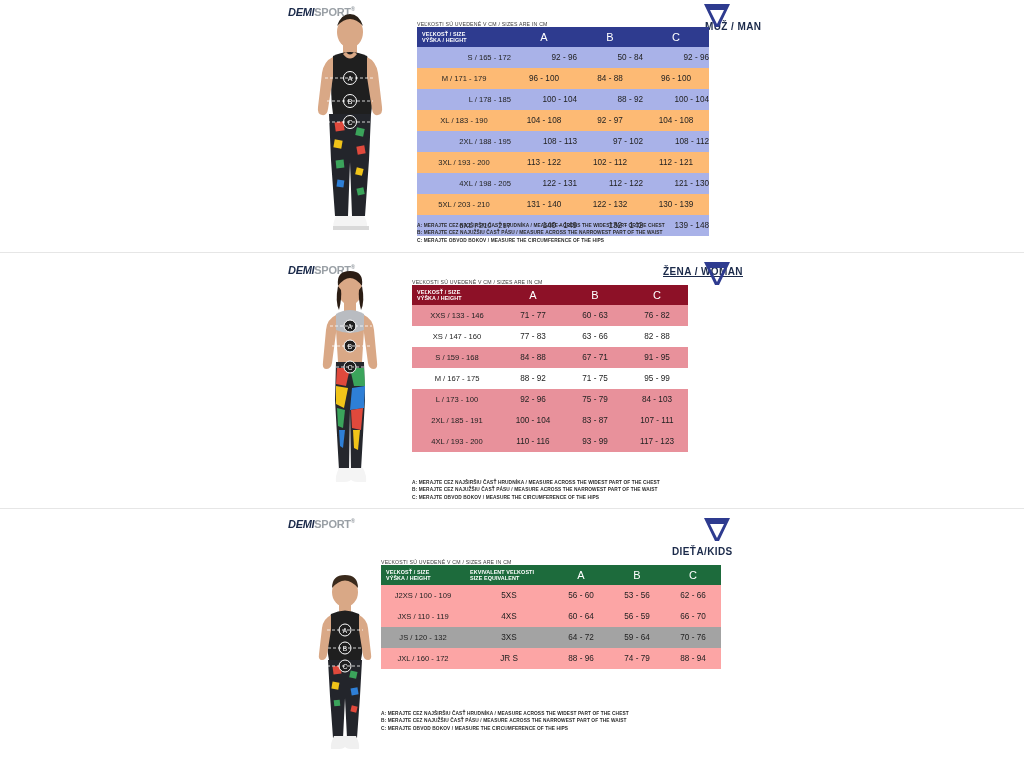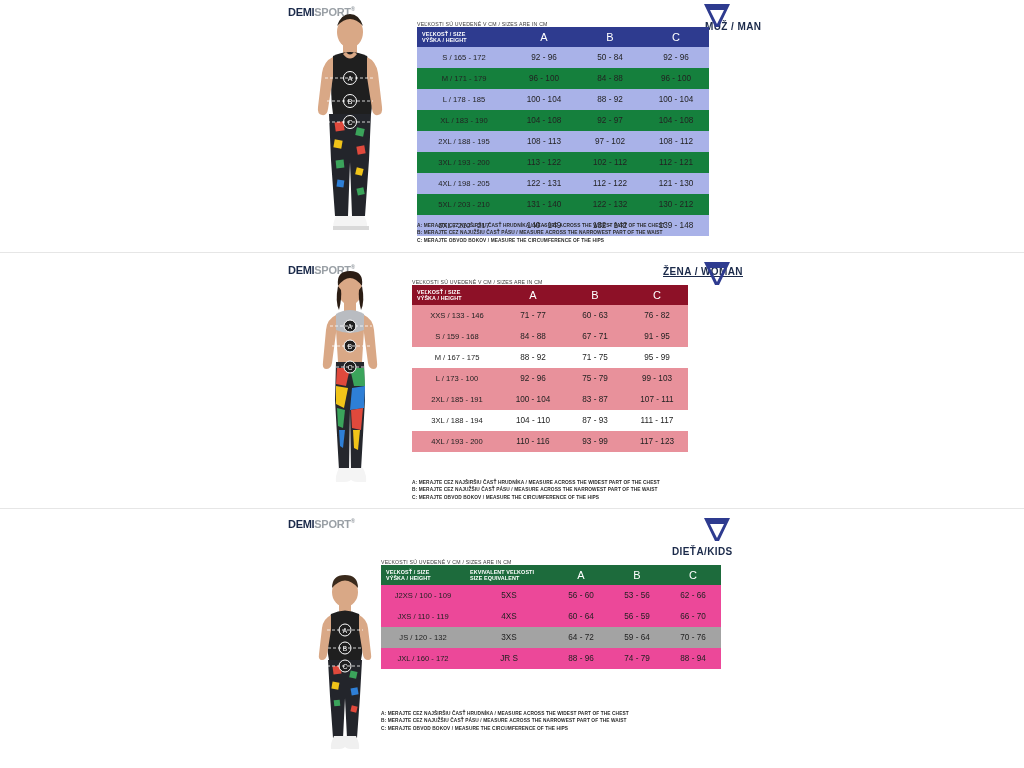--- a/index.html
+++ b/index.html
@@ -23,21 +23,21 @@
   .sec-kids  { top: 510px; height: 258px; }
 
   
   .logo {
     position: absolute;
     font-size: 11px;
     font-weight: bold;
     letter-spacing: -0.3px;
     white-space: nowrap;
   }
-  .logo .demi { color: #1b2a4a; }
+  .logo .demi { color: #1b2a4a; font-style: italic; }
   .logo .sport { color: #9aa0a6; }
   .logo .tm { font-size: 6px; vertical-align: super; color: #9aa0a6; }
 
   
   .gender-title {
     position: absolute;
     font-size: 10px;
     font-weight: bold;
     color: #1b2a4a;
     letter-spacing: 0.4px;
@@ -90,32 +90,32 @@
     height: 21px;
     font-size: 8.2px;
   }
   table.size-table tbody td.first {
     text-align: center;
     font-size: 7.6px;
   }
 
   
   .t-men thead th { background: #2e3b8f; }
-  .t-men tbody tr.alt td { background: #a9b2e8; }
-  .t-men tbody tr.plain td { background: #15803d; }
+  .t-men tbody tr.alt td { background: #a9b2e8; text-align: right; }
+  .t-men tbody tr.plain td { background: #fdba74; }
 
   
   .t-women thead th { background: #8d1127; }
   .t-women tbody tr.alt td { background: #e8919b; }
   .t-women tbody tr.plain td { background: #ffffff; }
 
   
   .t-kids thead th { background: #1d6b3c; }
   .t-kids tbody tr.alt td { background: #a3a3a3; }
-  .t-kids tbody tr.plain td { background: #ec4899; }
+  .t-kids tbody tr.plain td { background: #fca5a5; }
 
   
   .legend {
     position: absolute;
     font-size: 4.8px;
     line-height: 1.55;
     color: #2a2a2a;
     font-weight: bold;
     letter-spacing: 0.1px;
     white-space: nowrap;
@@ -244,21 +244,21 @@
         <tr class="alt">
           <td class="first">4XL / 198 - 205</td>
           <td>122 - 131</td>
           <td>112 - 122</td>
           <td>121 - 130</td>
         </tr>
         <tr class="plain">
           <td class="first">5XL / 203 - 210</td>
           <td>131 - 140</td>
           <td>122 - 132</td>
-          <td>130 - 212</td>
+          <td>130 - 139</td>
         </tr>
         <tr class="alt">
           <td class="first">6XL / 210 - 217</td>
           <td>140 - 149</td>
           <td>132 - 142</td>
           <td>139 - 148</td>
         </tr>
       </tbody>
     </table>
 
@@ -337,49 +337,49 @@
           <th class="big" style="width:62px;">C</th>
         </tr>
       </thead>
       <tbody>
         <tr class="alt">
           <td class="first">XXS / 133 - 146</td>
           <td>71 - 77</td>
           <td>60 - 63</td>
           <td>76 - 82</td>
         </tr>
+        <tr class="plain">
+          <td class="first">XS / 147 - 160</td>
+          <td>77 - 83</td>
+          <td>63 - 66</td>
+          <td>82 - 88</td>
+        </tr>
         <tr class="alt">
           <td class="first">S / 159 - 168</td>
           <td>84 - 88</td>
           <td>67 - 71</td>
           <td>91 - 95</td>
         </tr>
         <tr class="plain">
           <td class="first">M / 167 - 175</td>
           <td>88 - 92</td>
           <td>71 - 75</td>
           <td>95 - 99</td>
         </tr>
         <tr class="alt">
           <td class="first">L / 173 - 100</td>
           <td>92 - 96</td>
           <td>75 - 79</td>
-          <td>99 - 103</td>
+          <td>84 - 103</td>
         </tr>
         <tr class="alt">
           <td class="first">2XL / 185 - 191</td>
           <td>100 - 104</td>
           <td>83 - 87</td>
           <td>107 - 111</td>
-        </tr>
-        <tr class="plain">
-          <td class="first">3XL / 188 - 194</td>
-          <td>104 - 110</td>
-          <td>87 - 93</td>
-          <td>111 - 117</td>
         </tr>
         <tr class="alt">
           <td class="first">4XL / 193 - 200</td>
           <td>110 - 116</td>
           <td>93 - 99</td>
           <td>117 - 123</td>
         </tr>
       </tbody>
     </table>
 

